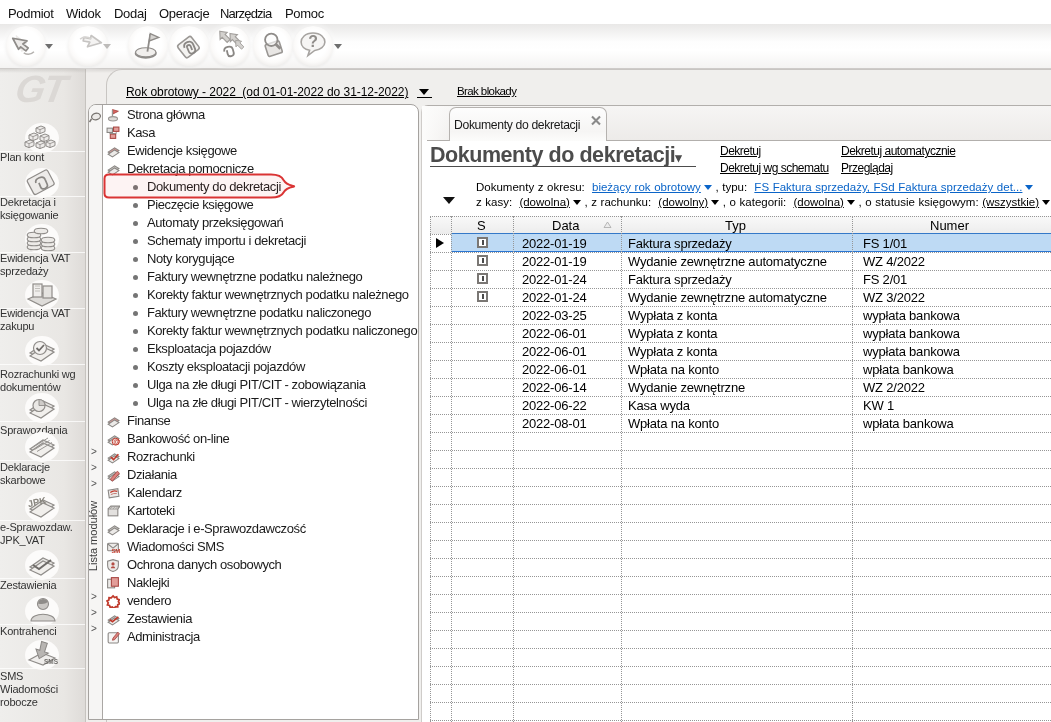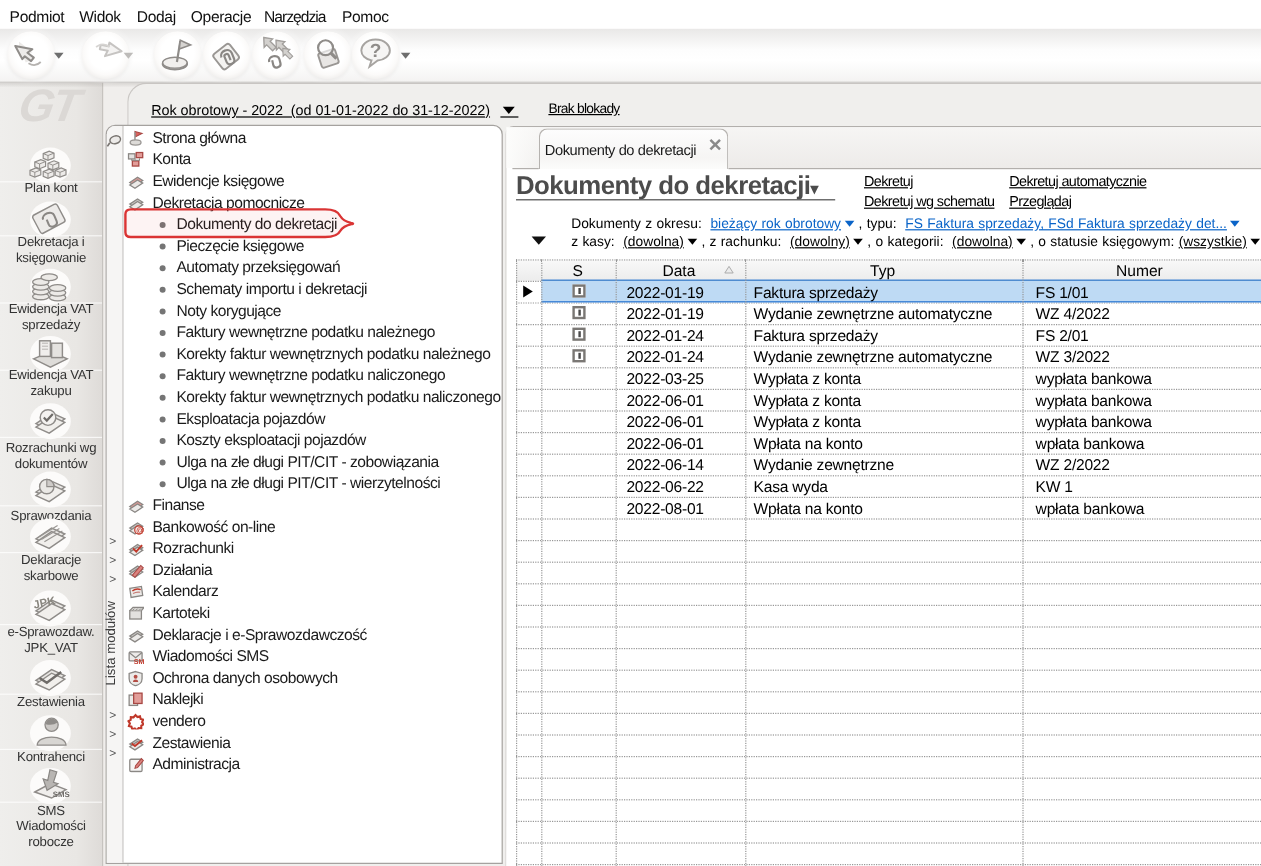--- a/index.html
+++ b/index.html
@@ -15,21 +15,21 @@
   #toolbar .sh{position:absolute;left:0;right:0;top:45px;height:4px;
     background:linear-gradient(rgba(120,115,110,0.20),rgba(120,115,110,0));}
   .tbtn{position:absolute;top:2px;width:40px;height:40px;border-radius:50%;
     background:radial-gradient(circle at 50% 45%, #ffffff 46%, #fbfaf9 62%, #edebe9 80%, #dcd9d6 100%);
     box-shadow:0 0 6px rgba(255,255,255,1),0 1px 3px rgba(140,135,130,0.25);}
   .tdrop{position:absolute;top:20px;width:0;height:0;border-left:4px solid transparent;
     border-right:4px solid transparent;border-top:5px solid #6e6e6e;}
   #appbg{left:0;top:68px;width:1051px;height:654px;background:#f0eeec;}
   #sidebar{left:0;top:68px;width:85px;height:654px;
      background:linear-gradient(90deg,#efeeec,#e9e7e4 75%,#dedbd8);border-right:1px solid #c6c3bf;}
-  .sblbl{position:absolute;width:85px;text-align:center;font-size:11px;letter-spacing:-0.2px;color:#333;}
+  .sblbl{position:absolute;width:85px;text-align:left;font-size:11px;letter-spacing:-0.2px;color:#333;}
   .sbsep{position:absolute;left:0;width:85px;height:1px;background:rgba(255,255,255,0.75);}
   .sbicon{position:absolute;left:19px;width:46px;height:34px;}
   #gtlogo{left:16px;top:68px;font-size:38px;font-weight:bold;font-style:italic;
     color:#dbd8d5;letter-spacing:-2px;transform:skewX(-10deg);}
   #outerpanel{left:106px;top:69px;width:946px;height:653px;background:#f0efed;
     border:1px solid #c8c5c2;border-right:none;border-bottom:none;
     border-top-left-radius:16px;}
   .toplink{font-size:12px;letter-spacing:-0.05px;color:#000;text-decoration:underline;}
   #treepanel{left:88px;top:104px;width:331px;height:616px;background:#fff;
     border:1px solid #a5a29f;border-radius:8px 8px 0 0;box-sizing:border-box;}
@@ -180,21 +180,21 @@
       <line x1="6" y1="2" x2="6" y2="9" stroke="#9a9794" stroke-width="1.2"></line>
       <ellipse cx="6.5" cy="10" rx="4.2" ry="2" fill="#dddbd8" stroke="#9a9794" stroke-width="1"></ellipse>
     </svg>
 <div class="ti" style="left:127px;top:107px">Strona główna</div>
 <svg class="abs" style="left:106px;top:126px" width="14" height="14" viewBox="0 0 13 13">
       <rect x="1" y="2" width="5" height="4" fill="#e3e1df" stroke="#8a8784" stroke-width="1"></rect>
       <rect x="7" y="1" width="5" height="4" fill="#e29d99" stroke="#a84844" stroke-width="1"></rect>
       <rect x="4" y="7.5" width="5" height="4" fill="#e29d99" stroke="#a84844" stroke-width="1"></rect>
       <path d="M3.5 6 L3.5 7 L9.5 7 L9.5 5.5 M6.5 6.5 L6.5 7.5" stroke="#8a8784" stroke-width="0.8" fill="none"></path>
     </svg>
-<div class="ti" style="left:127px;top:125px">Konta</div>
+<div class="ti" style="left:127px;top:125px">Kasa</div>
 <svg class="abs" style="left:106px;top:144px" width="14" height="14" viewBox="0 0 13 13">
       <path d="M2 7.5 L8 3.5 L12 6 L6 10 Z" fill="#dc9a96" stroke="#8a8784" stroke-width="1"></path>
       <path d="M2 9.5 L8 5.5 L12 8 L6 12 Z" fill="#eceae8" stroke="#8a8784" stroke-width="1"></path>
     </svg>
 <div class="ti" style="left:127px;top:143px">Ewidencje księgowe</div>
 <svg class="abs" style="left:106px;top:162px" width="14" height="14" viewBox="0 0 13 13">
       <path d="M2 7.5 L8 3.5 L12 6 L6 10 Z" fill="#cbc8c5" stroke="#8a8784" stroke-width="1"></path>
       <path d="M2 9.5 L8 5.5 L12 8 L6 12 Z" fill="#eceae8" stroke="#8a8784" stroke-width="1"></path>
     </svg>
 <div class="ti" style="left:127px;top:161px">Dekretacja pomocnicze</div>

